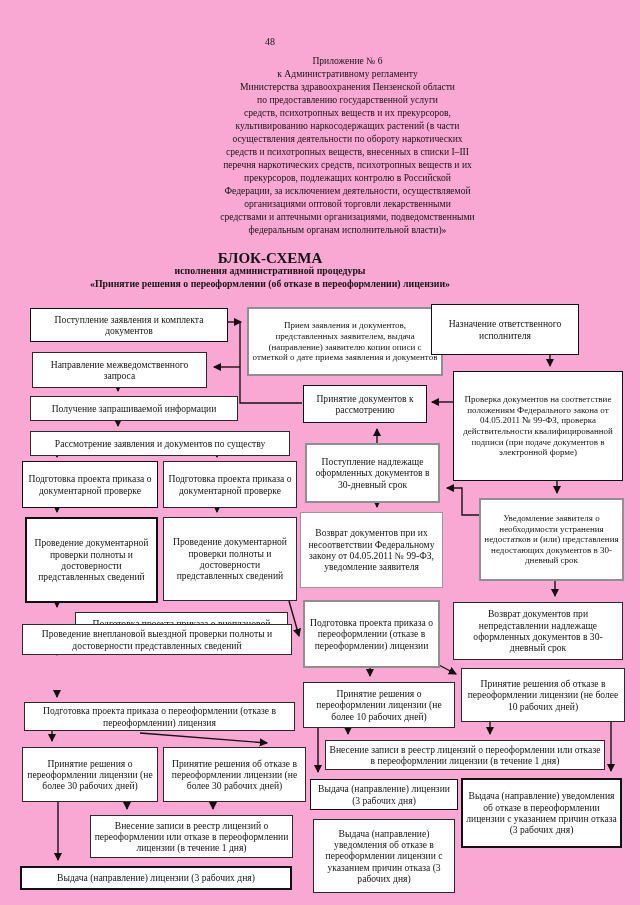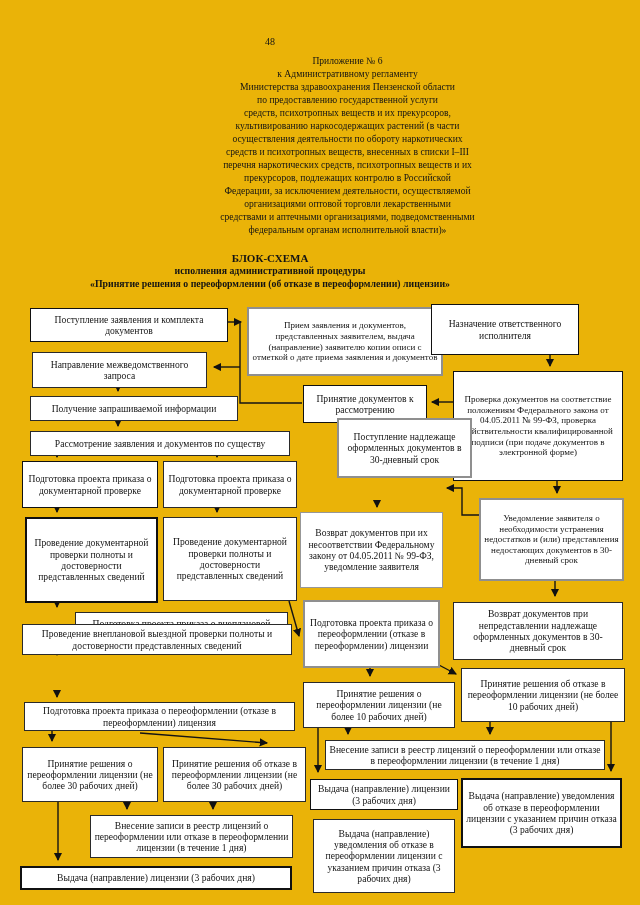--- a/index.html
+++ b/index.html
@@ -1,24 +1,24 @@
 <!DOCTYPE html>
 <html><head>
 <meta charset="utf-8">
 <style>
   html,body{margin:0;padding:0;background:#e8e8e8;}
   #page{
-    position:relative;width:640px;height:905px;background:#eab308;margin:0 auto;
+    position:relative;width:640px;height:905px;background:#f9a8d4;margin:0 auto;
     font-family:"Liberation Serif","DejaVu Serif",serif;color:#141414;overflow:hidden;
   }
   .pagenum{position:absolute;top:36px;left:0;width:540px;text-align:center;font-size:10px;}
   .hdr{position:absolute;top:54px;left:115px;width:465px;text-align:center;}
   .hdr div{font-size:9.6px;line-height:13px;}
   .ttl{position:absolute;top:252px;left:0;width:540px;text-align:center;font-weight:bold;}
-  .ttl .t1{font-size:11px;line-height:13px;text-align:center;}
+  .ttl .t1{font-size:15px;line-height:13px;text-align:center;}
   .ttl .t2{font-size:9.8px;line-height:12px;}
   .ttl .t3{font-size:9.8px;line-height:13px;}
   .fbox{
     position:absolute;box-sizing:border-box;border:1px solid #2a2a2a;background:#fff;
     display:flex;align-items:center;justify-content:center;text-align:center;
     font-size:9.6px;line-height:1.18;padding:1px 3px;
   }
   .bd15{border-width:1.5px;border-color:#111;}
   .bd2{border-width:2px;border-color:#111;}
   .gray{border:2px solid #8f8f8f;}
@@ -108,21 +108,21 @@
   <div class="fbox" style="left:32px;top:352px;width:175px;height:36px;">Направление межведомственного запроса</div>
 
   <div class="fbox bd15 sm" style="left:453px;top:371px;width:170px;height:110px;">Проверка документов на соответствие положениям Федерального закона от 04.05.2011 № 99-ФЗ, проверка действительности квалифицированной подписи (при подаче документов в электронной форме)</div>
 
   <div class="fbox" style="left:30px;top:396px;width:208px;height:25px;">Получение запрашиваемой информации</div>
 
   <div class="fbox bd15" style="left:303px;top:385px;width:124px;height:38px;">Принятие документов к рассмотрению</div>
 
   <div class="fbox" style="left:30px;top:431px;width:260px;height:25px;">Рассмотрение заявления и документов по существу</div>
 
-  <div class="fbox gray" style="left:305px;top:418px;width:135px;height:60px;margin-left:32px;">Поступление надлежаще оформленных документов в 30-дневный срок</div>
+  <div class="fbox gray" style="left:305px;top:443px;width:135px;height:60px;">Поступление надлежаще оформленных документов в 30-дневный срок</div>
 
   <div class="fbox gray sm" style="left:479px;top:498px;width:145px;height:83px;">Уведомление заявителя о необходимости устранения недостатков и (или) представления недостающих документов в 30-дневный срок</div>
 
   <div class="fbox bd15" style="left:22px;top:461px;width:136px;height:47px;">Подготовка проекта приказа о документарной проверке</div>
 
   <div class="fbox" style="left:163px;top:461px;width:134px;height:47px;">Подготовка проекта приказа о документарной проверке</div>
 
   <div class="fbox gray1" style="left:300px;top:512px;width:143px;height:76px;">Возврат документов при их несоответствии Федеральному закону от 04.05.2011 № 99-ФЗ, уведомление заявителя</div>
 
   <div class="fbox xthick" style="left:25px;top:517px;width:133px;height:86px;">Проведение документарной проверки полноты и достоверности представленных сведений</div>

